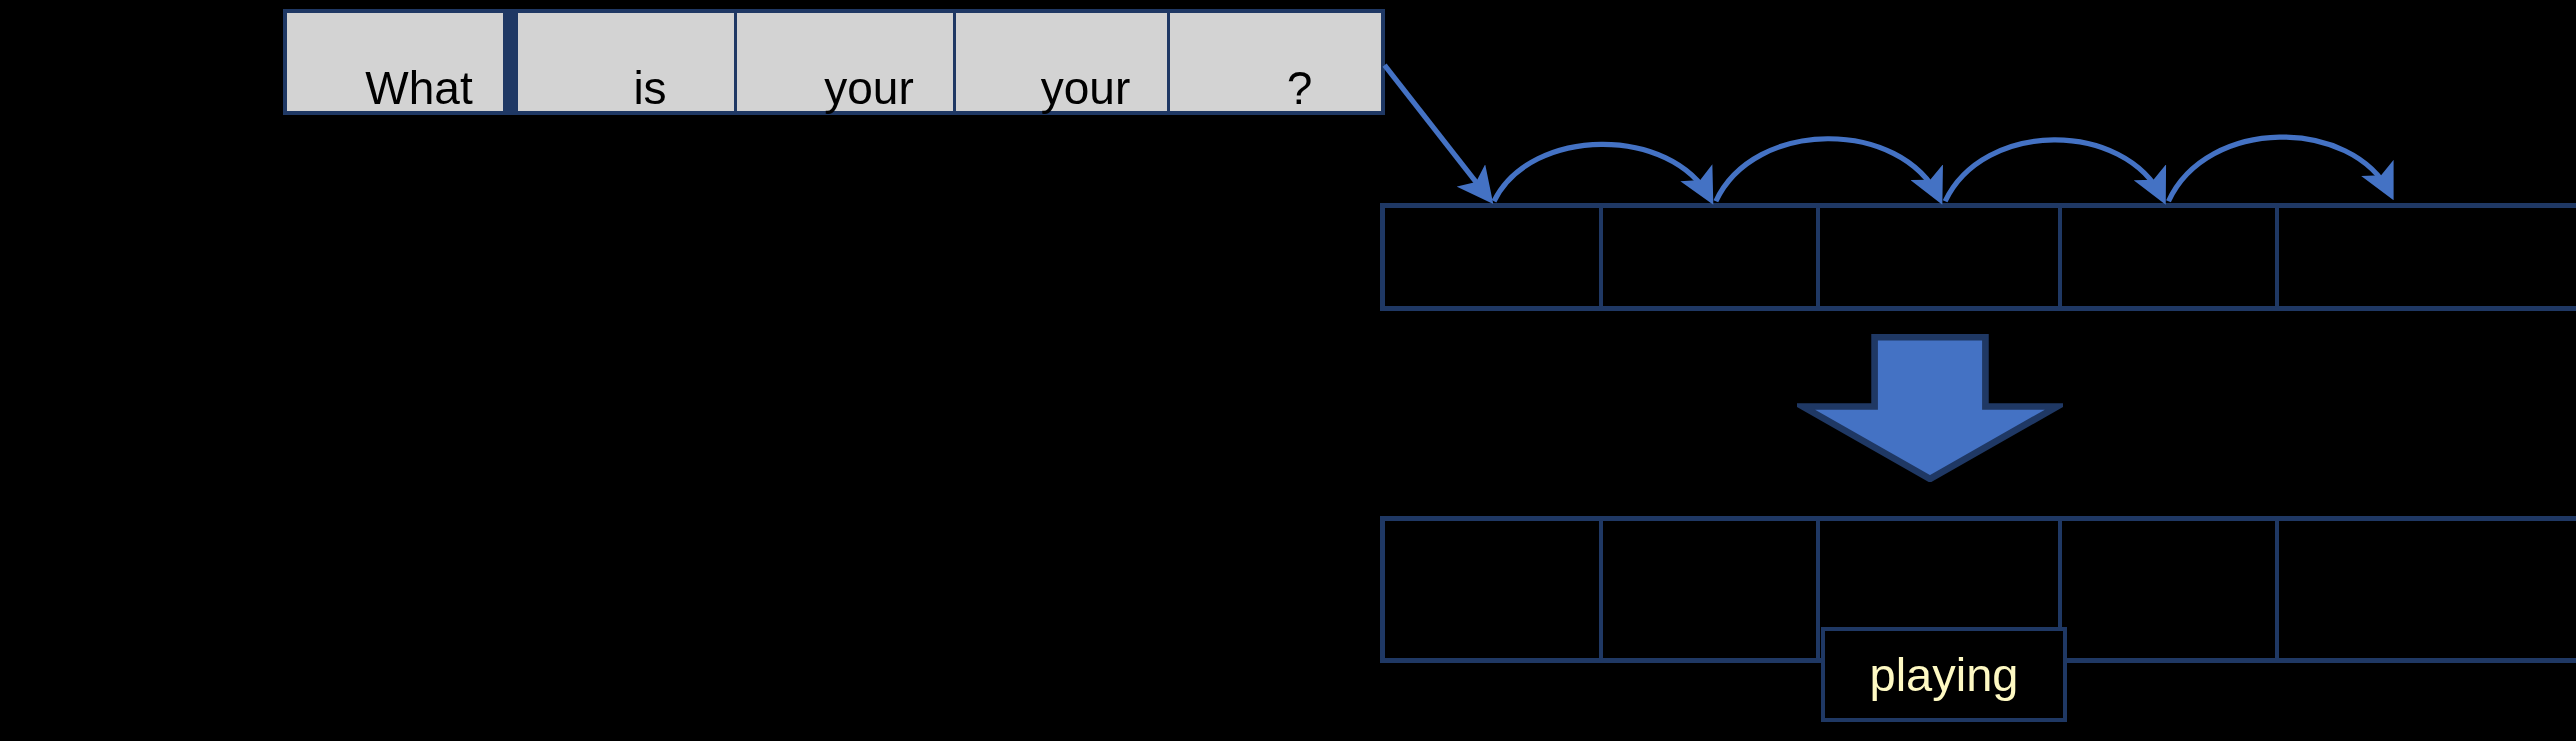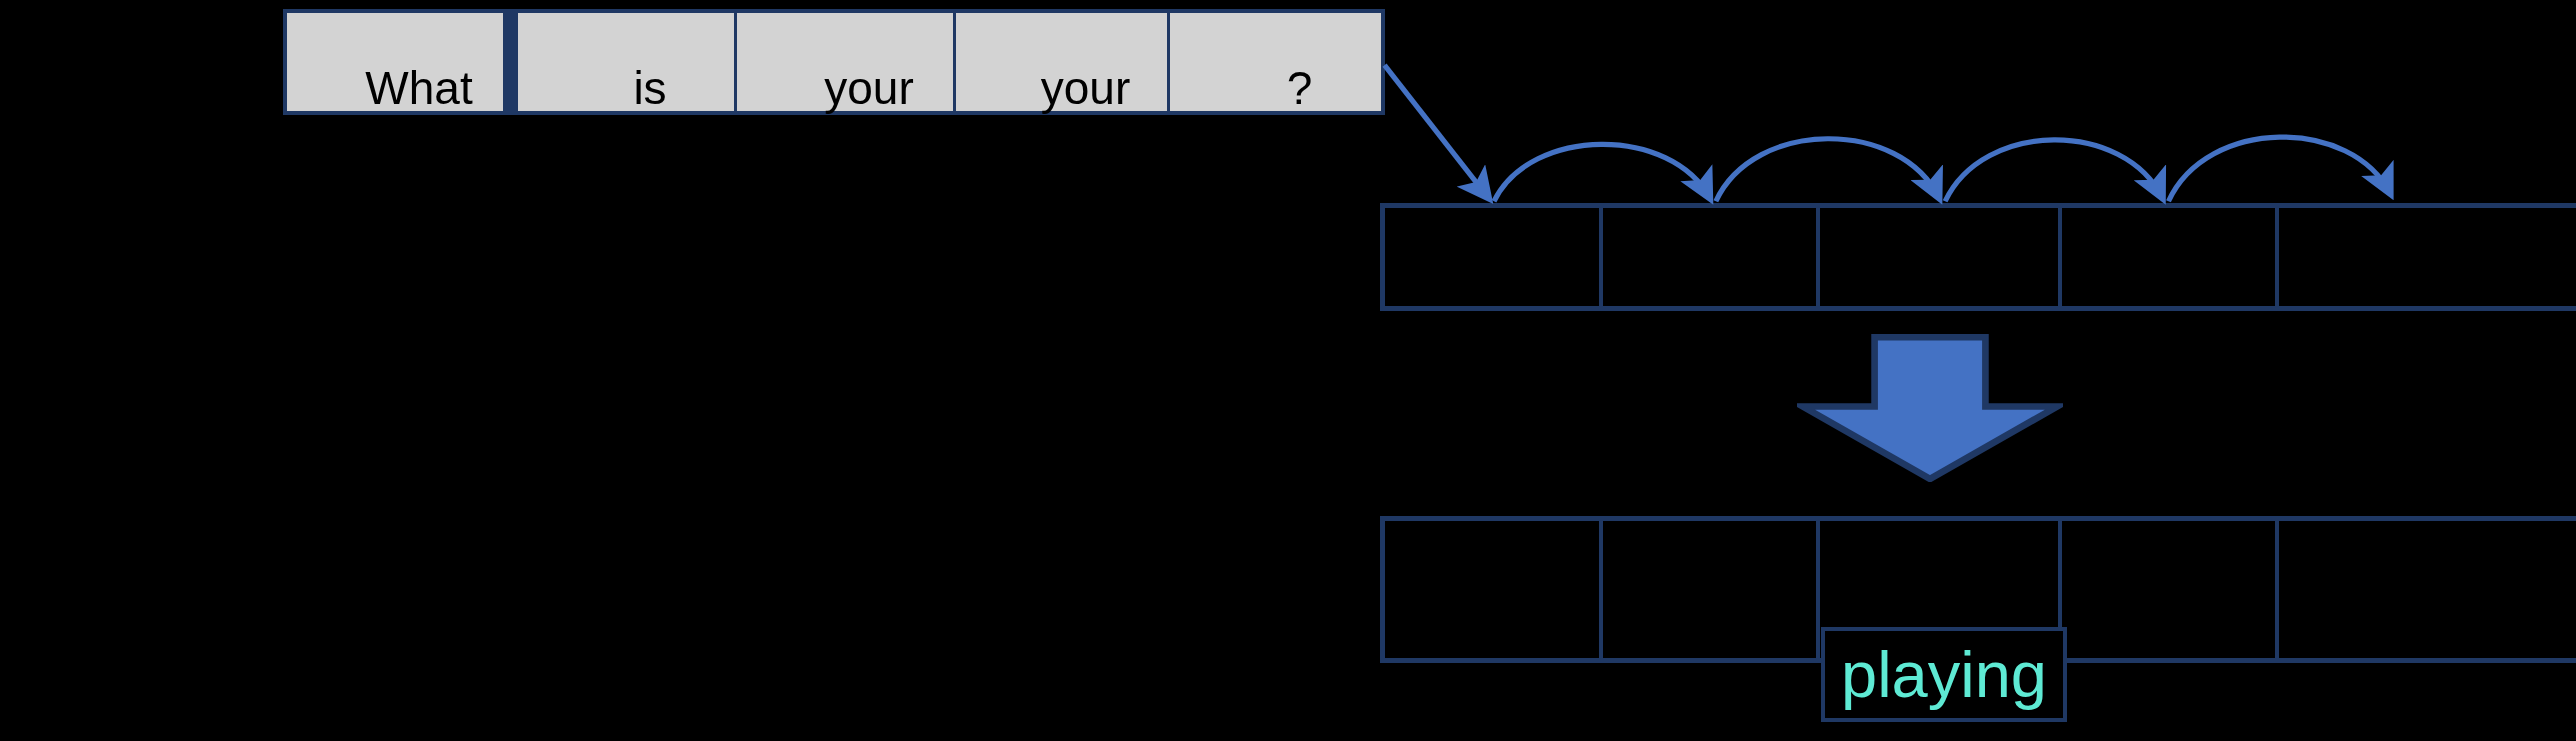--- a/index.html
+++ b/index.html
@@ -100,22 +100,22 @@
     width: 246px;
     height: 95px;
     box-sizing: border-box;
     border: 4.4px solid #1F3864;
     display: flex;
     align-items: center;
     justify-content: center;
     background: #000000;
   }
   #output-cell .token-text {
-    color: #5eead4;
-    font-size: 65px;
+    color: #fef9c3;
+    font-size: 47px;
     line-height: 1;
     white-space: nowrap;
     text-align: right;
   }
 
   
   #arrow-layer {
     position: absolute;
     left: 0;
     top: 0;

